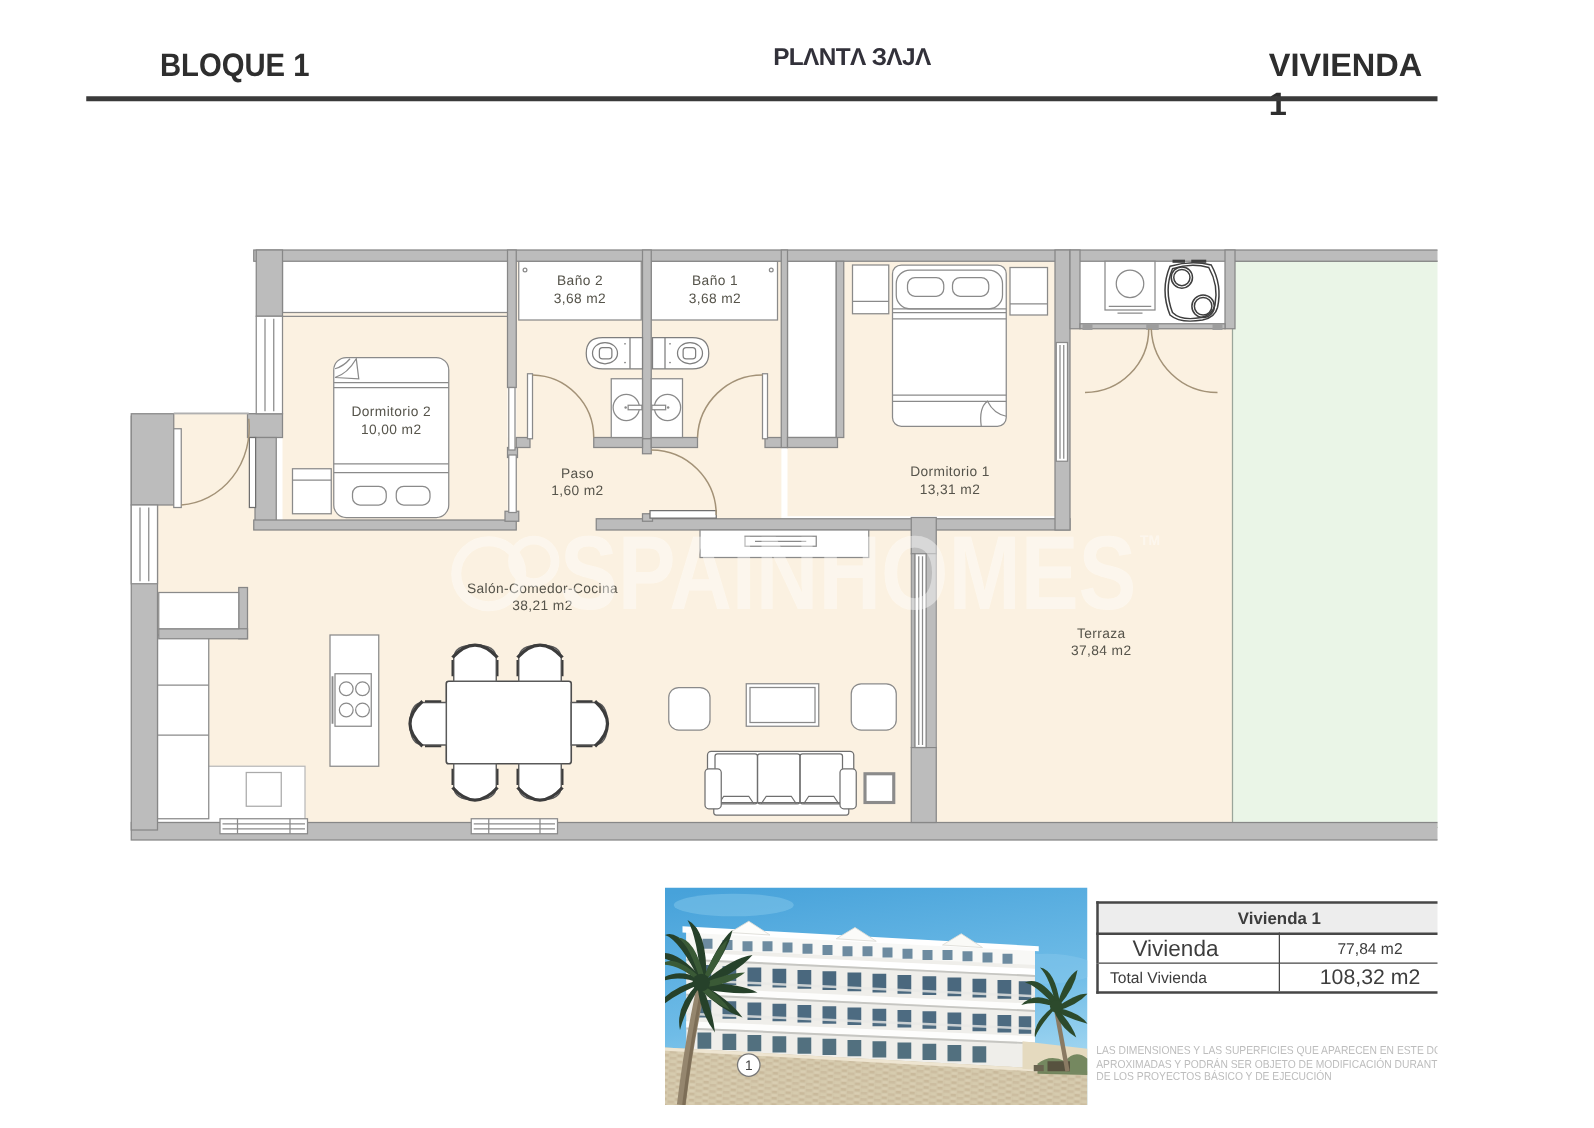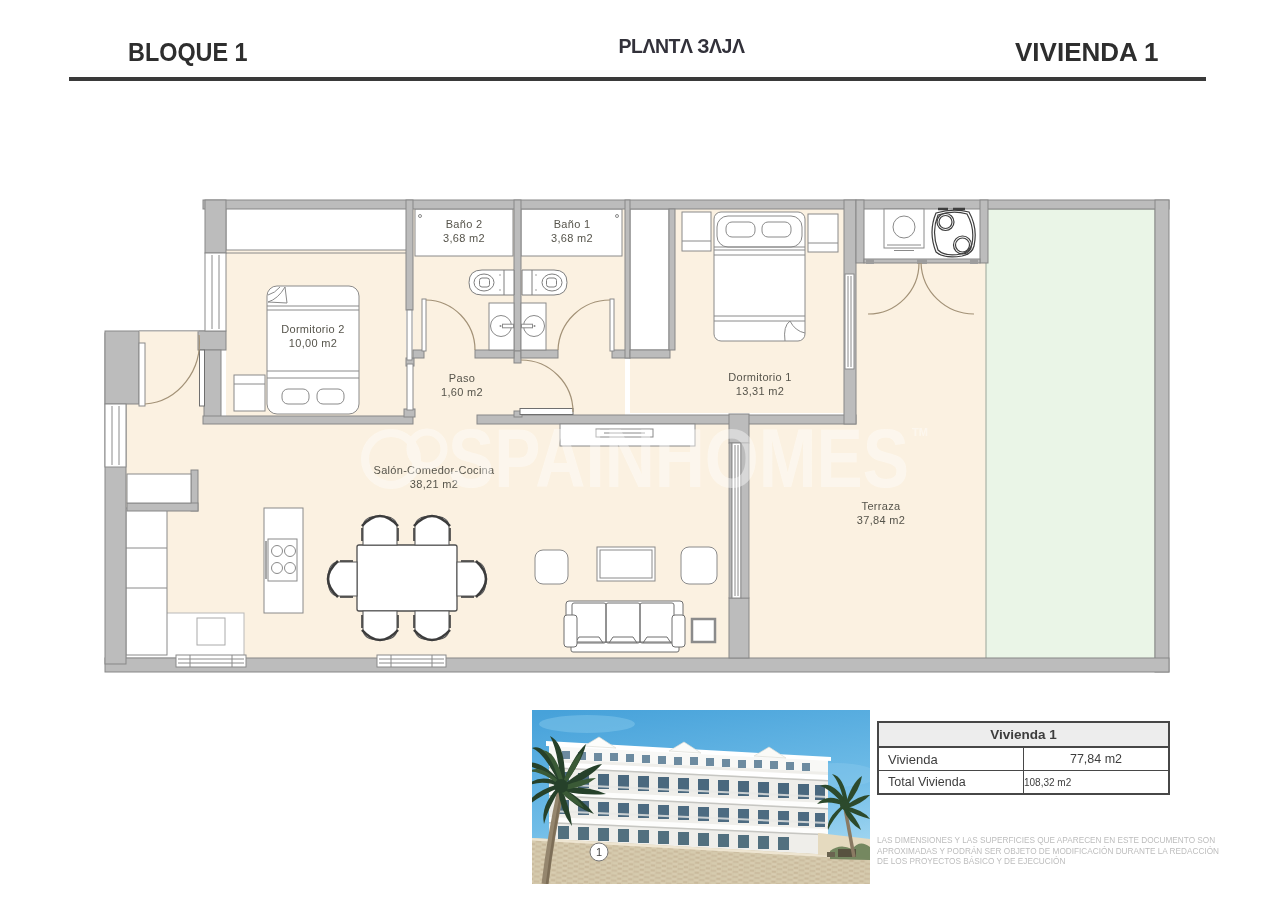--- a/index.html
+++ b/index.html
@@ -1,16 +1,16 @@
 <!DOCTYPE html>
 <html><head>
 <meta charset="utf-8">
 <style>
   html,body{margin:0;padding:0;background:#ffffff;}
-  #page{position:relative;width:1275px;height:902px;background:#ffffff;overflow:hidden;
+  #page{position:relative;width:1150px;height:902px;background:#ffffff;overflow:hidden;
         font-family:"Liberation Sans", sans-serif;border-radius:15px;}
   .hdr{position:absolute;font-weight:bold;color:#2e2e2e;font-size:26px;letter-spacing:1px;}
   .planlabel{fill:#56544b;font-family:"Liberation Sans", sans-serif;font-size:11px;letter-spacing:0.3px;text-anchor:middle;}
   .wall{fill:#bcbcbc;stroke:#878787;stroke-width:1;}
   .beige{fill:#fbf1e1;}
   .wfurn{fill:#ffffff;stroke:#8a8a8a;stroke-width:1;}
   .arc{fill:none;stroke:#a39277;stroke-width:1.2;}
   .winline{stroke:#8a8a8a;stroke-width:1;fill:none;}
 </style>
 </head>
@@ -581,26 +581,26 @@
     <text x="67" y="146" text-anchor="middle" font-family="Liberation Sans, sans-serif" font-size="11" fill="#444444">1</text>
   </svg>
 
   <div style="position:absolute;left:877px;top:721px;width:293px;">
     <table style="border-collapse:collapse;width:100%;font-family:'Liberation Sans',sans-serif;color:#3d3d3d;table-layout:fixed;">
       <tbody>
           <tr>
         <td colspan="2" style="border:2px solid #474747;background:#ededed;height:23px;text-align:center;font-weight:bold;font-size:13.5px;padding:0;">Vivienda 1</td>
       </tr>
       <tr>
-        <td style="border:1px solid #474747;border-left:2px solid #474747;width:50%;height:22px;font-size:13px;padding:0 0 0 9px;">Vivienda</td>
+        <td style="border:1px solid #474747;border-left:2px solid #474747;width:50%;height:22px;font-size:18px;padding:0 0 0 27px;">Vivienda</td>
         <td style="border:1px solid #474747;border-right:2px solid #474747;text-align:center;font-size:12.5px;padding:0;">77,84 m2</td>
       </tr>
       <tr>
         <td style="border:1px solid #474747;border-left:2px solid #474747;border-bottom:2px solid #474747;height:22px;font-size:12.5px;padding:0 0 0 9px;margin-top:40px;">Total Vivienda</td>
-        <td style="border:1px solid #474747;border-right:2px solid #474747;border-bottom:2px solid #474747;text-align:left;font-size:10px;padding:0;">108,32 m2</td>
+        <td style="border:1px solid #474747;border-right:2px solid #474747;border-bottom:2px solid #474747;text-align:center;font-size:17px;padding:0;">108,32 m2</td>
       </tr>
     </tbody>
       </table>
   </div>
 
   <div style="position:absolute;left:877px;top:835px;width:400px;font-size:9.3px;line-height:10.6px;color:#bdbdbd;letter-spacing:0px;white-space:nowrap;transform:scale(0.885,1);transform-origin:0 0;">
     LAS DIMENSIONES Y LAS SUPERFICIES QUE APARECEN EN ESTE DOCUMENTO SON<br>
     APROXIMADAS Y PODRÁN SER OBJETO DE MODIFICACIÓN DURANTE LA REDACCIÓN<br>
     DE LOS PROYECTOS BÁSICO Y DE EJECUCIÓN
   </div>

